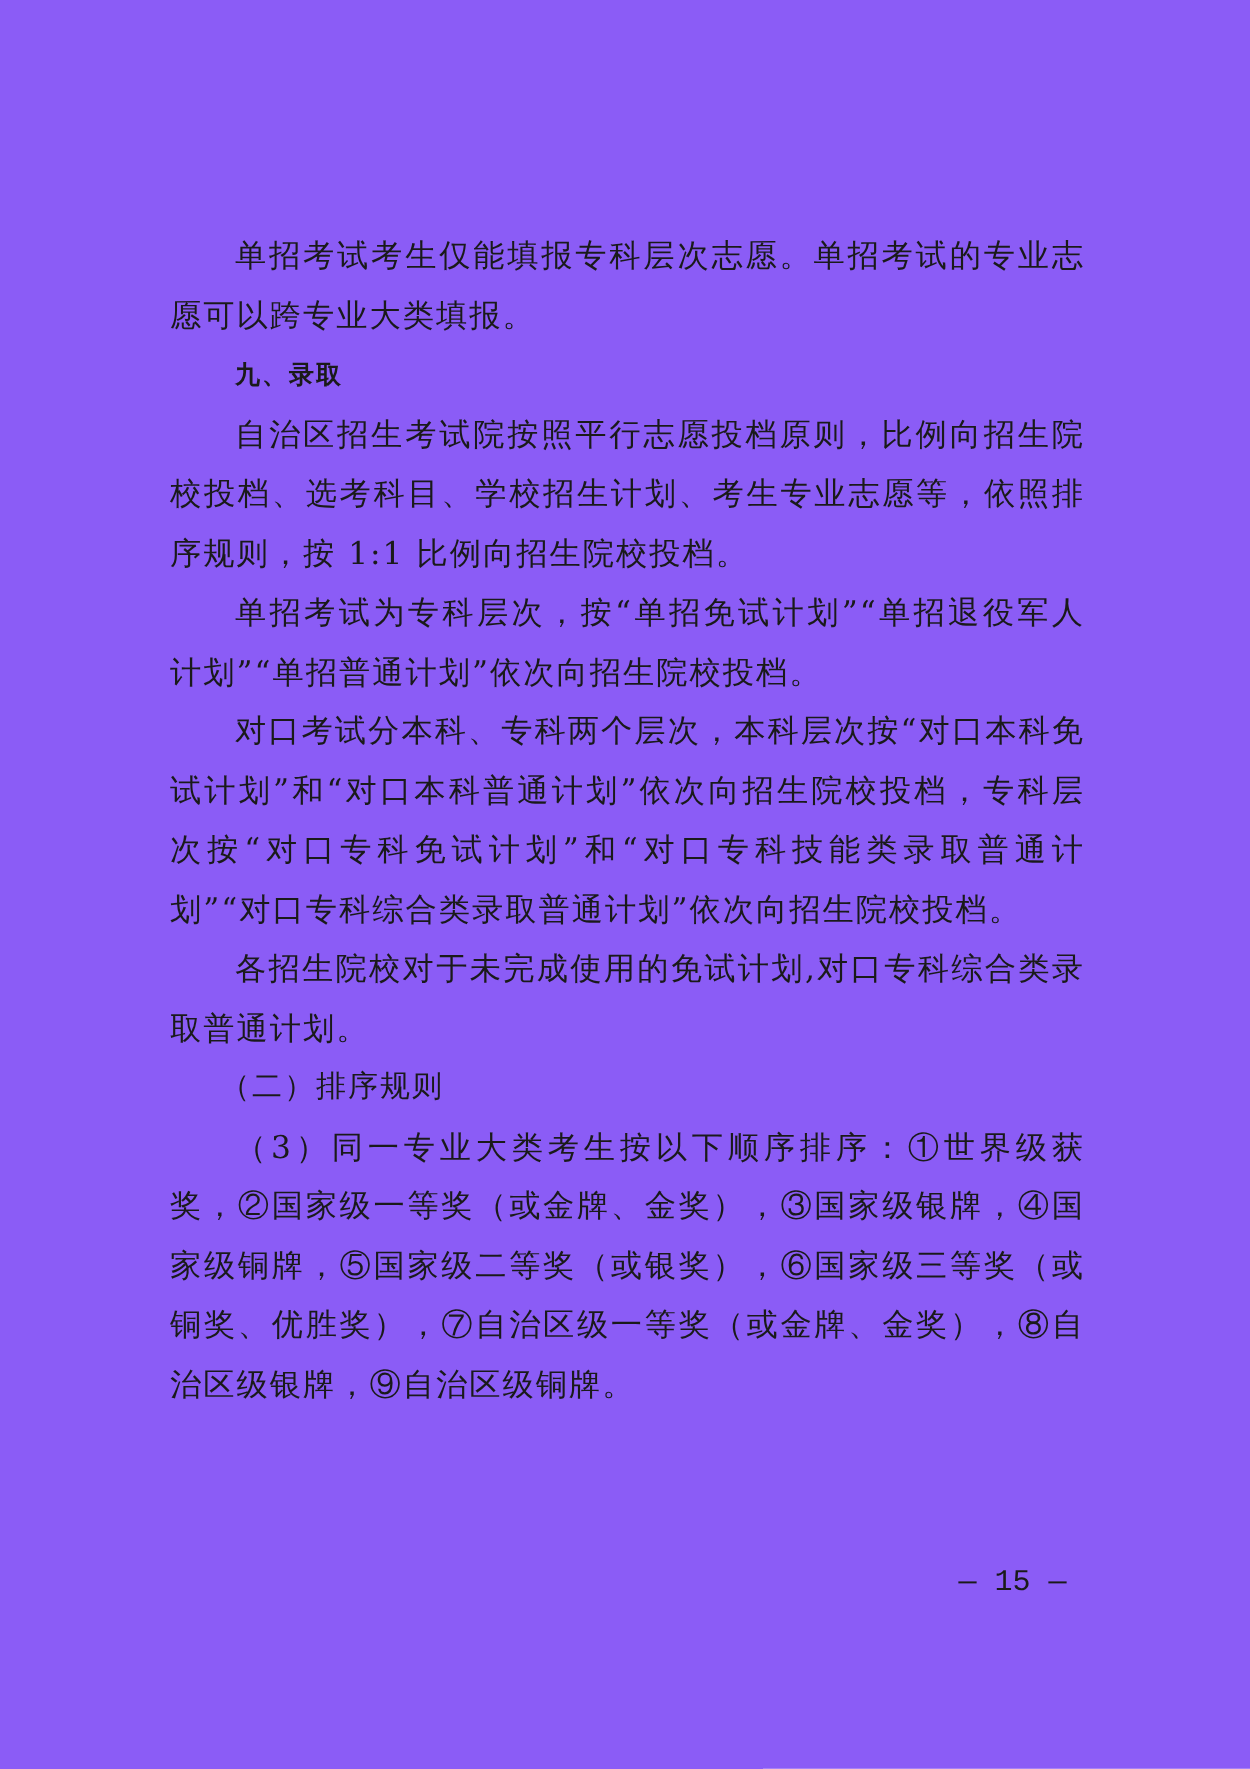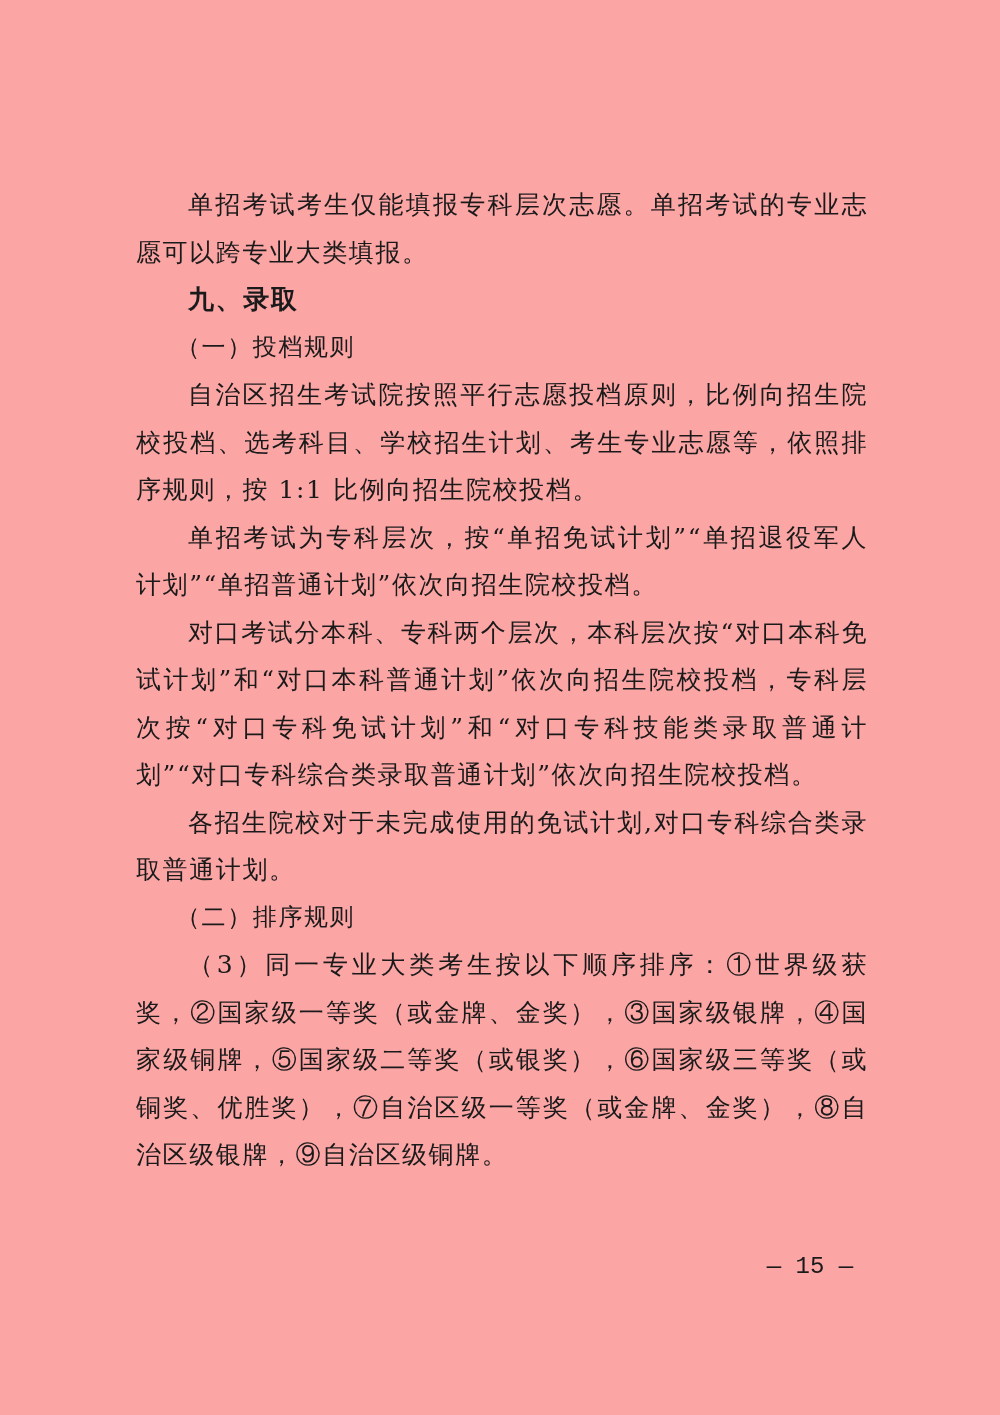--- a/index.html
+++ b/index.html
@@ -1,39 +1,38 @@
 <!DOCTYPE html>
 <html><head>
 <meta charset="utf-8">
 <style>
   html, body { margin: 0; padding: 0; background: #ffffff; }
   body { width: 1000px; height: 1415px; position: relative; overflow: hidden; }
-  .page { position: absolute; left: 0; top: 0; width: 1000px; height: 1415px; background: #fca5a5; }
+  .page { position: absolute; left: 0; top: 0; width: 1000px; height: 1415px; background: #8b5cf6; }
   .content {
     position: absolute; left: 136px; top: 181px; width: 732px;
     font-family: "DejaVu Serif", "Liberation Serif", serif;
     font-size: 25px; line-height: 47.5px; color: #1a1a1a;
     text-align: justify; letter-spacing: 1.6px;
   }
   .p { margin: 0; text-indent: 52px; }
-  .h1 { margin: 0; text-indent: 52px; font-family: "DejaVu Sans", "Liberation Sans", sans-serif; font-weight: bold; font-size: 26px; }
+  .h1 { margin: 0; text-indent: 52px; font-family: "DejaVu Sans", "Liberation Sans", sans-serif; font-weight: bold; font-size: 20px; }
   .h2 { margin: 0; text-indent: 40px; font-family: "DejaVu Sans", "Liberation Sans", sans-serif; font-size: 24px; }
   .page-num {
     position: absolute; left: 740px; top: 1253px; width: 140px; text-align: center;
     font-family: Liberation Mono, monospace; font-size: 24px; color: #1a1a1a;
   }
 </style>
 </head>
 <body>
 
 <div class="page">
   <div class="content">
     <p class="p">单招考试考生仅能填报专科层次志愿。单招考试的专业志愿可以跨专业大类填报。</p>
     <p class="h1">九、录取</p>
-    <p class="h2">（一）投档规则</p>
     <p class="p">自治区招生考试院按照平行志愿投档原则，比例向招生院校投档、选考科目、学校招生计划、考生专业志愿等，依照排序规则，按 1:1 比例向招生院校投档。</p>
     <p class="p">单招考试为专科层次，按“单招免试计划”“单招退役军人计划”“单招普通计划”依次向招生院校投档。</p>
     <p class="p">对口考试分本科、专科两个层次，本科层次按“对口本科免试计划”和“对口本科普通计划”依次向招生院校投档，专科层次按“对口专科免试计划”和“对口专科技能类录取普通计划”“对口专科综合类录取普通计划”依次向招生院校投档。</p>
     <p class="p">各招生院校对于未完成使用的免试计划,对口专科综合类录取普通计划。</p>
     <p class="h2">（二）排序规则</p>
     <p class="p">（3）同一专业大类考生按以下顺序排序：①世界级获奖，②国家级一等奖（或金牌、金奖），③国家级银牌，④国家级铜牌，⑤国家级二等奖（或银奖），⑥国家级三等奖（或铜奖、优胜奖），⑦自治区级一等奖（或金牌、金奖），⑧自治区级银牌，⑨自治区级铜牌。</p>
   </div>
   <div class="page-num">— 15 —</div>
 </div>
 

